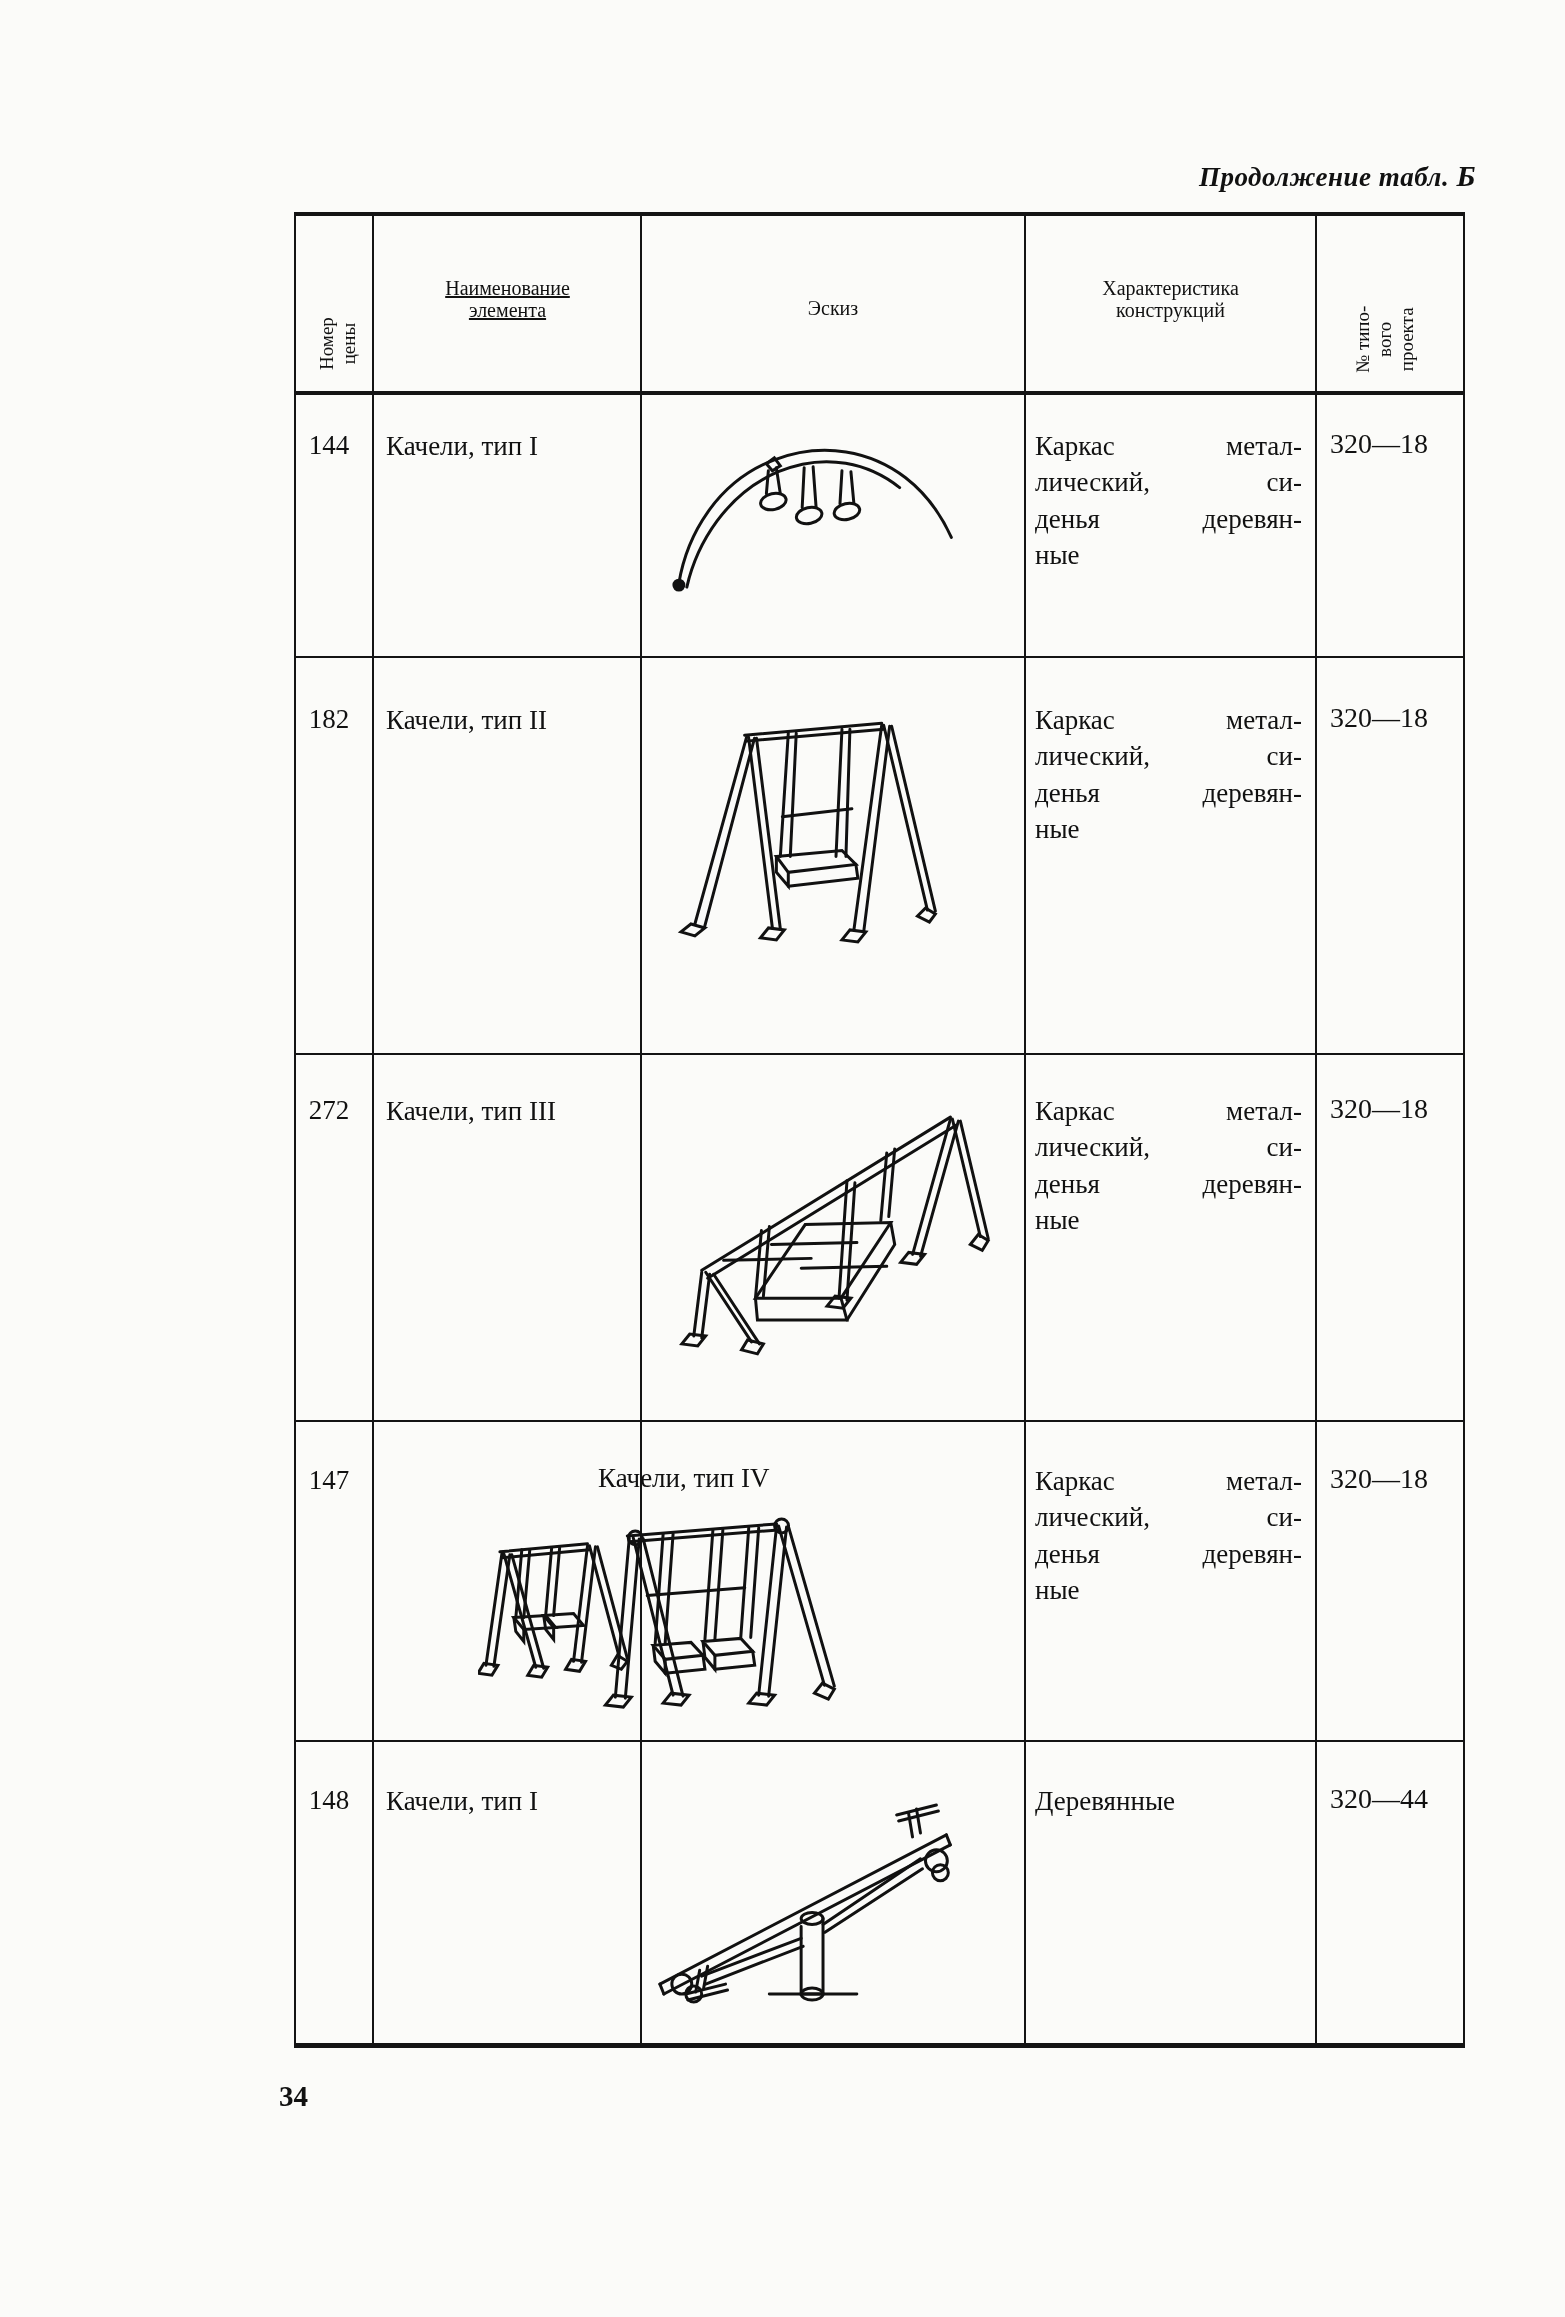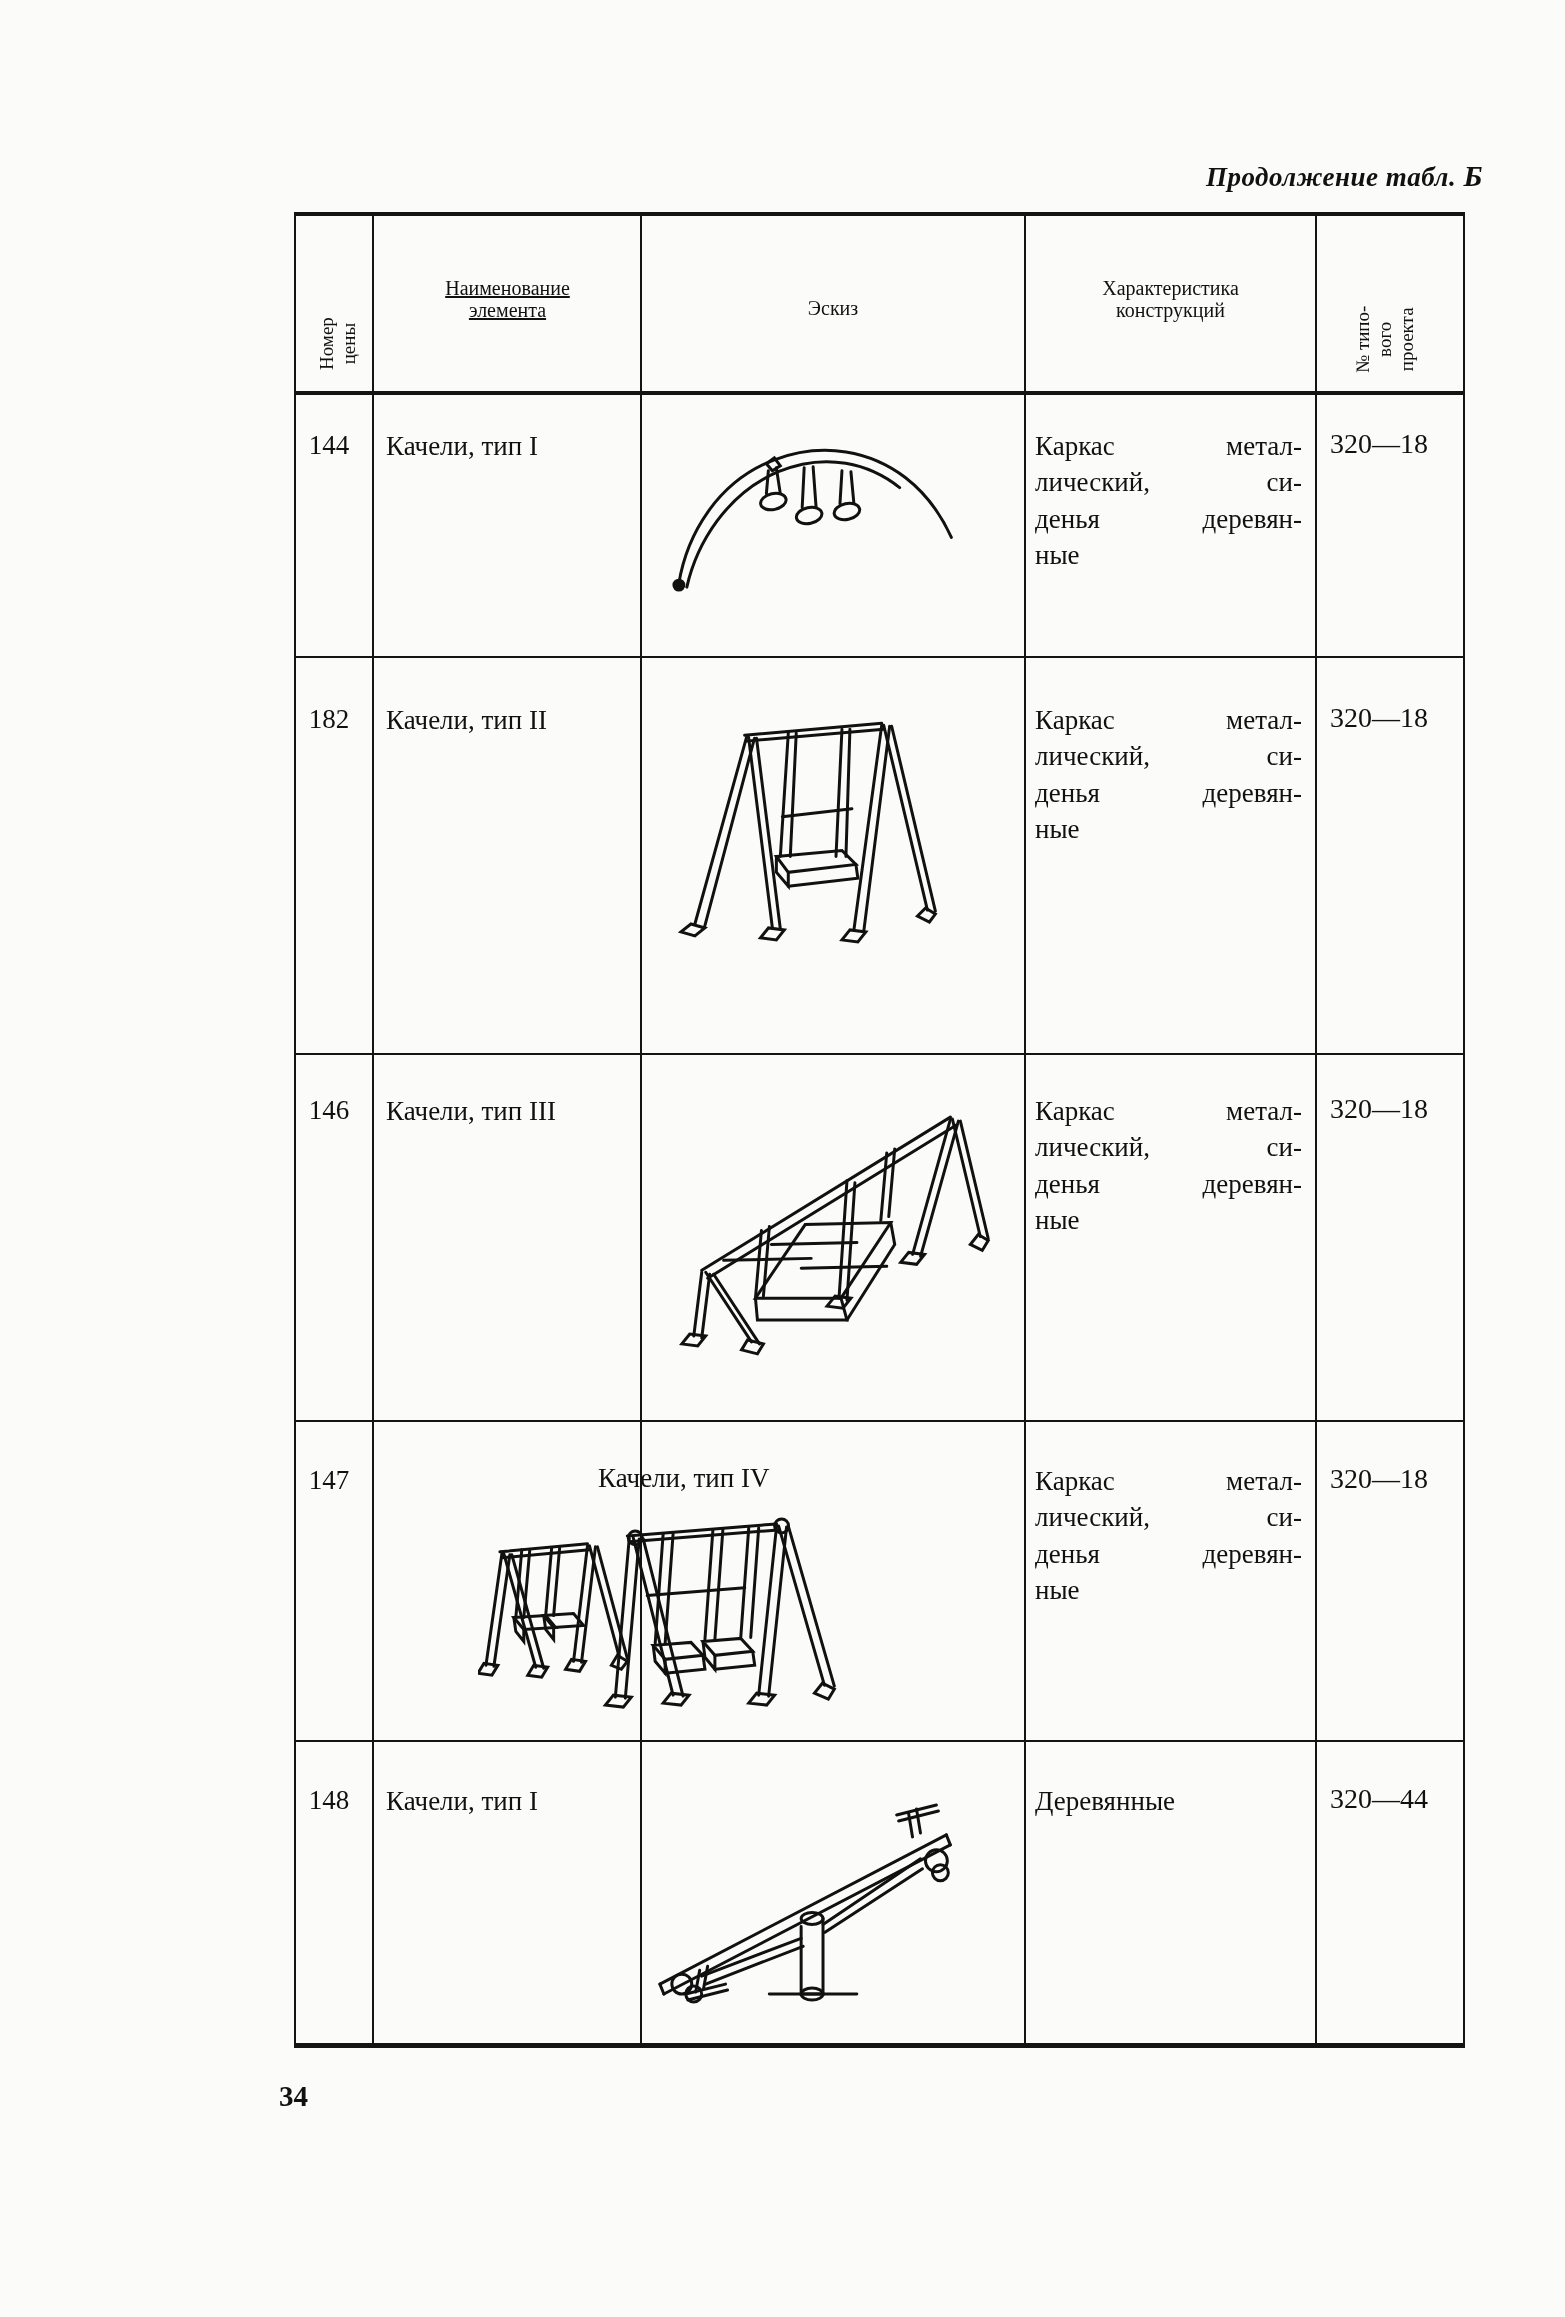--- a/index.html
+++ b/index.html
@@ -18,21 +18,21 @@
   .page {
     position: absolute;
     left: 0; top: 0;
     width: 1565px;
     height: 2317px;
     background: #fbfbf9;
   }
   
   .cont-header {
     position: absolute;
-    right: 82px;
+    right: 89px;
     top: 159px;
     font-style: italic;
     font-weight: bold;
     font-size: 27px;
     letter-spacing: 0.5px;
     white-space: nowrap;
   }
   .cont-header .tbl-letter {
     font-size: 30px;
   }
@@ -269,21 +269,21 @@
     <div>Каркас  метал-</div>
     <div>лический,  си-</div>
     <div>денья  деревян-</div>
     <div class="lastline">ные</div>
   </div>
   <div class="cell-proj" style="left:1330px; top:702px;">
     <span>320—18</span>
   </div>
 
   <div class="cell-num" style="left:289px; top:1095px; width:80px; text-align:center;">
-    <span>146</span>
+    <span>272</span>
   </div>
   <div class="cell-name" style="left:386px; top:1095px;">
     <span>Качели, тип III</span>
   </div>
   <div class="sketch" style="left:652px; top:1085px;">
     <svg width="378" height="299" viewBox="0 0 380 300">
       <g fill="none" stroke="#111" stroke-width="3" stroke-linecap="round">
 
         <path d="M50 186 L300 32"></path>
         <path d="M56 194 L306 40"></path>

